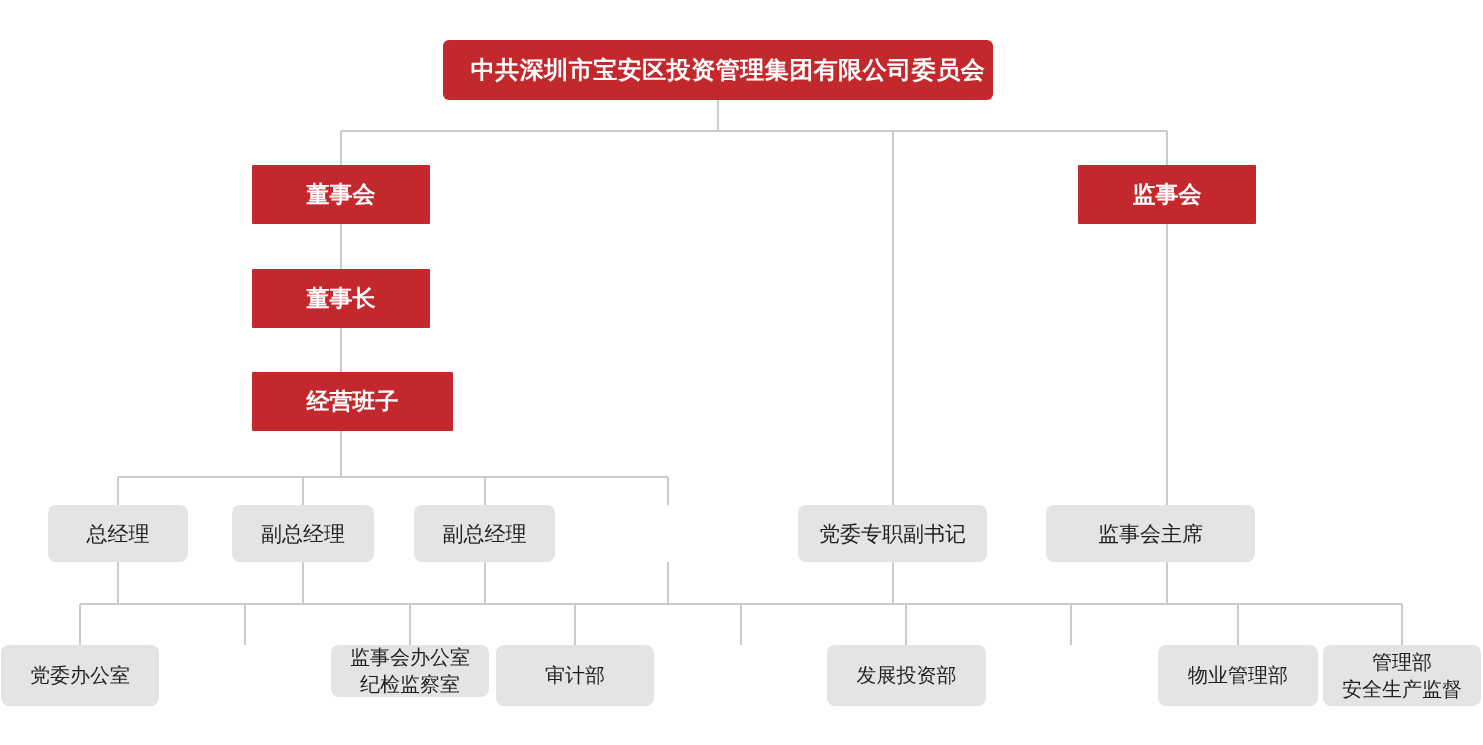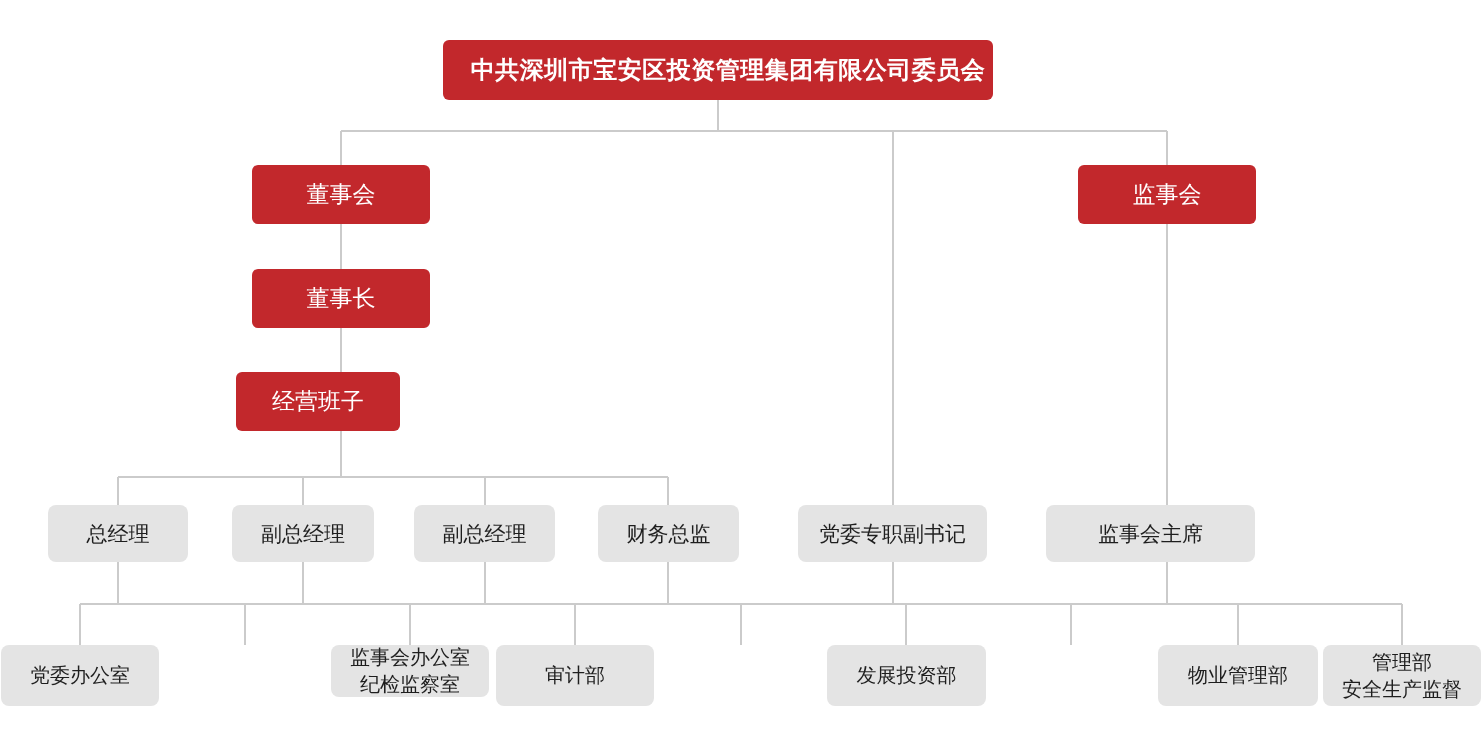--- a/index.html
+++ b/index.html
@@ -28,23 +28,23 @@
   .node{
     position:absolute;
     display:flex;align-items:center;justify-content:center;
     text-align:center;
     box-sizing:border-box;
     white-space:pre-line;
   }
   .node.red{
     background:var(--accent-red,#C2282C);
     color:var(--text-white,#FFFFFF);
-    border-radius:6px;
+    border-radius:1px;
     font-size:23px;
-    font-weight:400;
+    font-weight:700;
   }
   .node.root{
     font-size:24px;
     font-weight:bold;
     letter-spacing:0.5px;
     border-radius:6px;
     padding-left:20px;
   }
   .node.gray{
     background:var(--box-gray,#E4E4E4);
@@ -69,29 +69,28 @@
   </svg>
 
   <div class="node red root" style="left:443px;top:40px;width:550px;height:60px">中共深圳市宝安区投资管理集团有限公司委员会</div>
 
   <div class="node red" style="left:252px;top:165px;width:178px;height:59px">董事会</div>
 
   <div class="node red" style="left:1078px;top:165px;width:178px;height:59px">监事会</div>
 
   <div class="node red" style="left:252px;top:269px;width:178px;height:59px">董事长</div>
 
-  <div class="node red" style="left:236px;top:372px;width:164px;height:59px">经营班子</div>
+  <div class="node red" style="left:252px;top:372px;width:201px;height:59px">经营班子</div>
 
   <div class="node gray exec" style="left:48px;top:505px;width:140px;height:57px">总经理</div>
 
   <div class="node gray exec" style="left:232px;top:505px;width:142px;height:57px">副总经理</div>
 
   <div class="node gray exec" style="left:414px;top:505px;width:141px;height:57px">副总经理</div>
 
-  <div class="node gray exec" style="left:598px;top:505px;width:141px;height:57px">财务总监</div>
 
   <div class="node gray exec" style="left:798px;top:505px;width:189px;height:57px">党委专职副书记</div>
 
   <div class="node gray exec" style="left:1046px;top:505px;width:209px;height:57px">监事会主席</div>
 
   <div class="node gray dept" style="left:1px;top:645px;width:158px;height:61px">党委办公室</div>
 
 
   <div class="node gray dept" style="left:331px;top:645px;width:158px;height:52px">监事会办公室
 纪检监察室</div>

